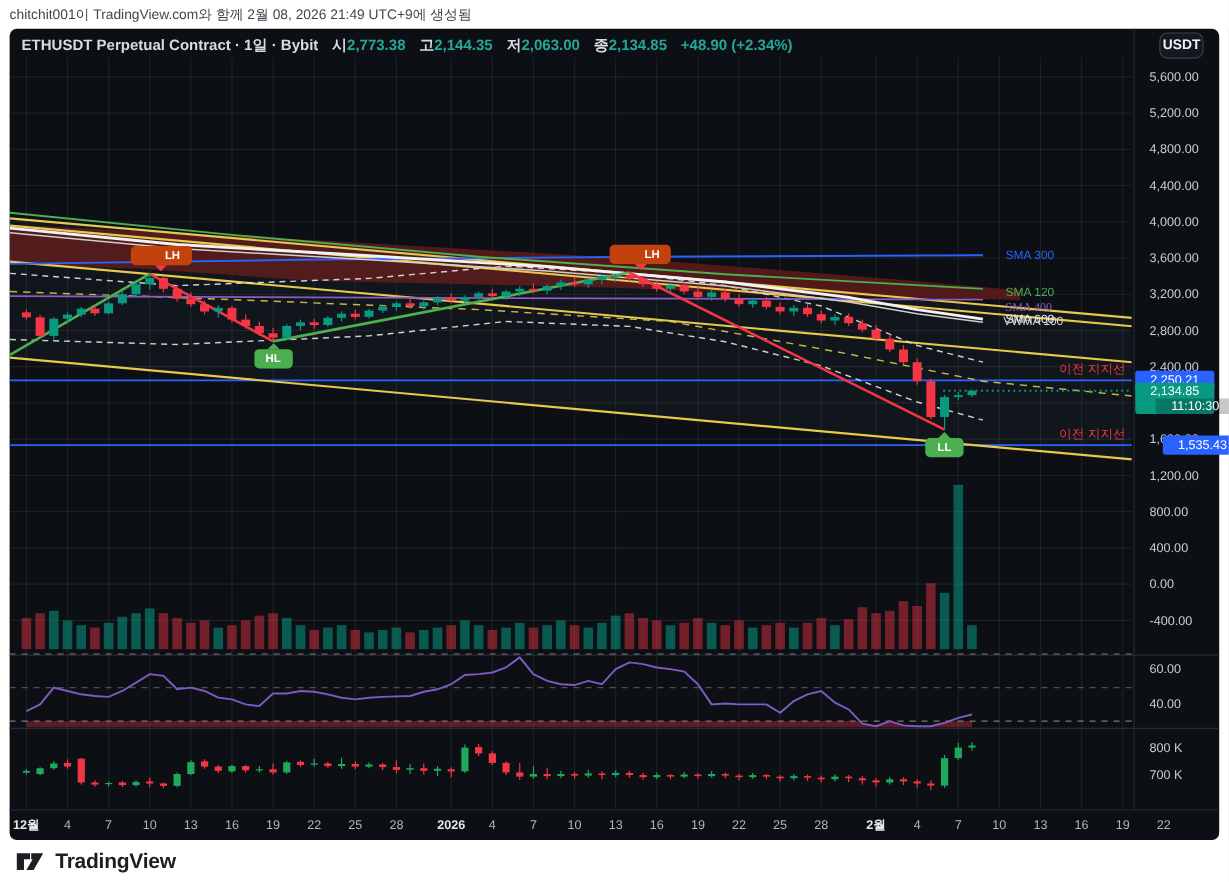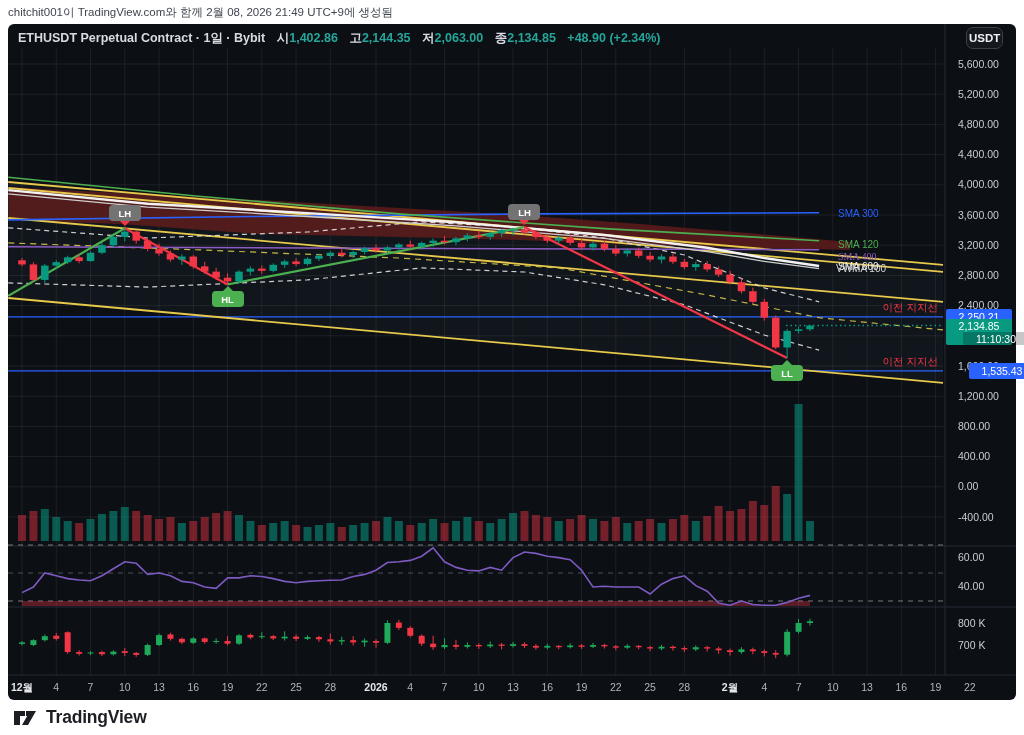--- a/index.html
+++ b/index.html
@@ -25,21 +25,21 @@
   .ma-label{position:absolute;font-size:10px;z-index:3;white-space:nowrap;}
   #lb-sma200{left:838px;top:208px;color:#2962ff;}
   #lb-sma120{left:838px;top:239px;color:#4caf50;}
   #lb-sma400{left:838px;top:251px;color:#8c5bc4;font-family:Liberation Serif, serif;}
   #lb-sma600{left:838px;top:261px;color:#f0f0f0;}
   #lb-vwma100{left:836px;top:263px;color:#d8d8d8;}
   .support-label{position:absolute;left:858px;width:80px;text-align:right;font-size:10.5px;color:#f23645;z-index:3;}
   #sup1{top:301px;} #sup2{top:355px;}
   .bubble{position:absolute;width:32px;height:16px;border-radius:4px;display:flex;align-items:center;
     justify-content:center;font-size:9.5px;font-weight:bold;color:#fff;z-index:5;}
-  .bubble.red{background:#737373;}
+  .bubble.red{background:#c2410c;padding-left:19px;}
   .bubble.green{background:#4caf50;}
   .bubble.red::after{content:"";position:absolute;top:100%;left:50%;margin-left:-5px;
     border:5px solid transparent;border-top:5px solid #f23645;border-bottom:none;}
   .bubble.green::before{content:"";position:absolute;bottom:100%;left:50%;margin-left:-5px;
     border:5px solid transparent;border-bottom:5px solid #4caf50;border-top:none;}
   #footer{position:absolute;left:0;top:700px;width:1024px;height:35px;background:#fff;
     display:flex;align-items:center;padding-left:12px;box-sizing:border-box;}
   #footer .brand{font-size:17.5px;font-weight:700;color:#1c1e23;margin-left:8px;letter-spacing:-0.2px;}
 </style>
 </head>
@@ -551,21 +551,21 @@
       <text x="832.82" y="691" fill="#b2b5be" font-weight="400">10</text>
       <text x="867.08" y="691" fill="#b2b5be" font-weight="400">13</text>
       <text x="901.34" y="691" fill="#b2b5be" font-weight="400">16</text>
       <text x="935.6" y="691" fill="#b2b5be" font-weight="400">19</text>
       <text x="969.86" y="691" fill="#b2b5be" font-weight="400">22</text>
     </g>
   </svg>
 
 <div id="hdr">
   <span>ETHUSDT Perpetual Contract · 1일 · Bybit</span>
-  <span class="lbl">시</span><span class="val">1,402.86</span>
+  <span class="lbl">시</span><span class="val">2,773.38</span>
   <span class="lbl">고</span><span class="val">2,144.35</span>
   <span class="lbl">저</span><span class="val">2,063.00</span>
   <span class="lbl">종</span><span class="val">2,134.85</span>
   <span class="val" style="margin-left:8px">+48.90 (+2.34%)</span>
 </div>
 
 <div id="usdt-btn">USDT</div>
 
 <div class="tag" id="tag-2250">2,250.21</div>
 <div class="tag" id="tag-last">

